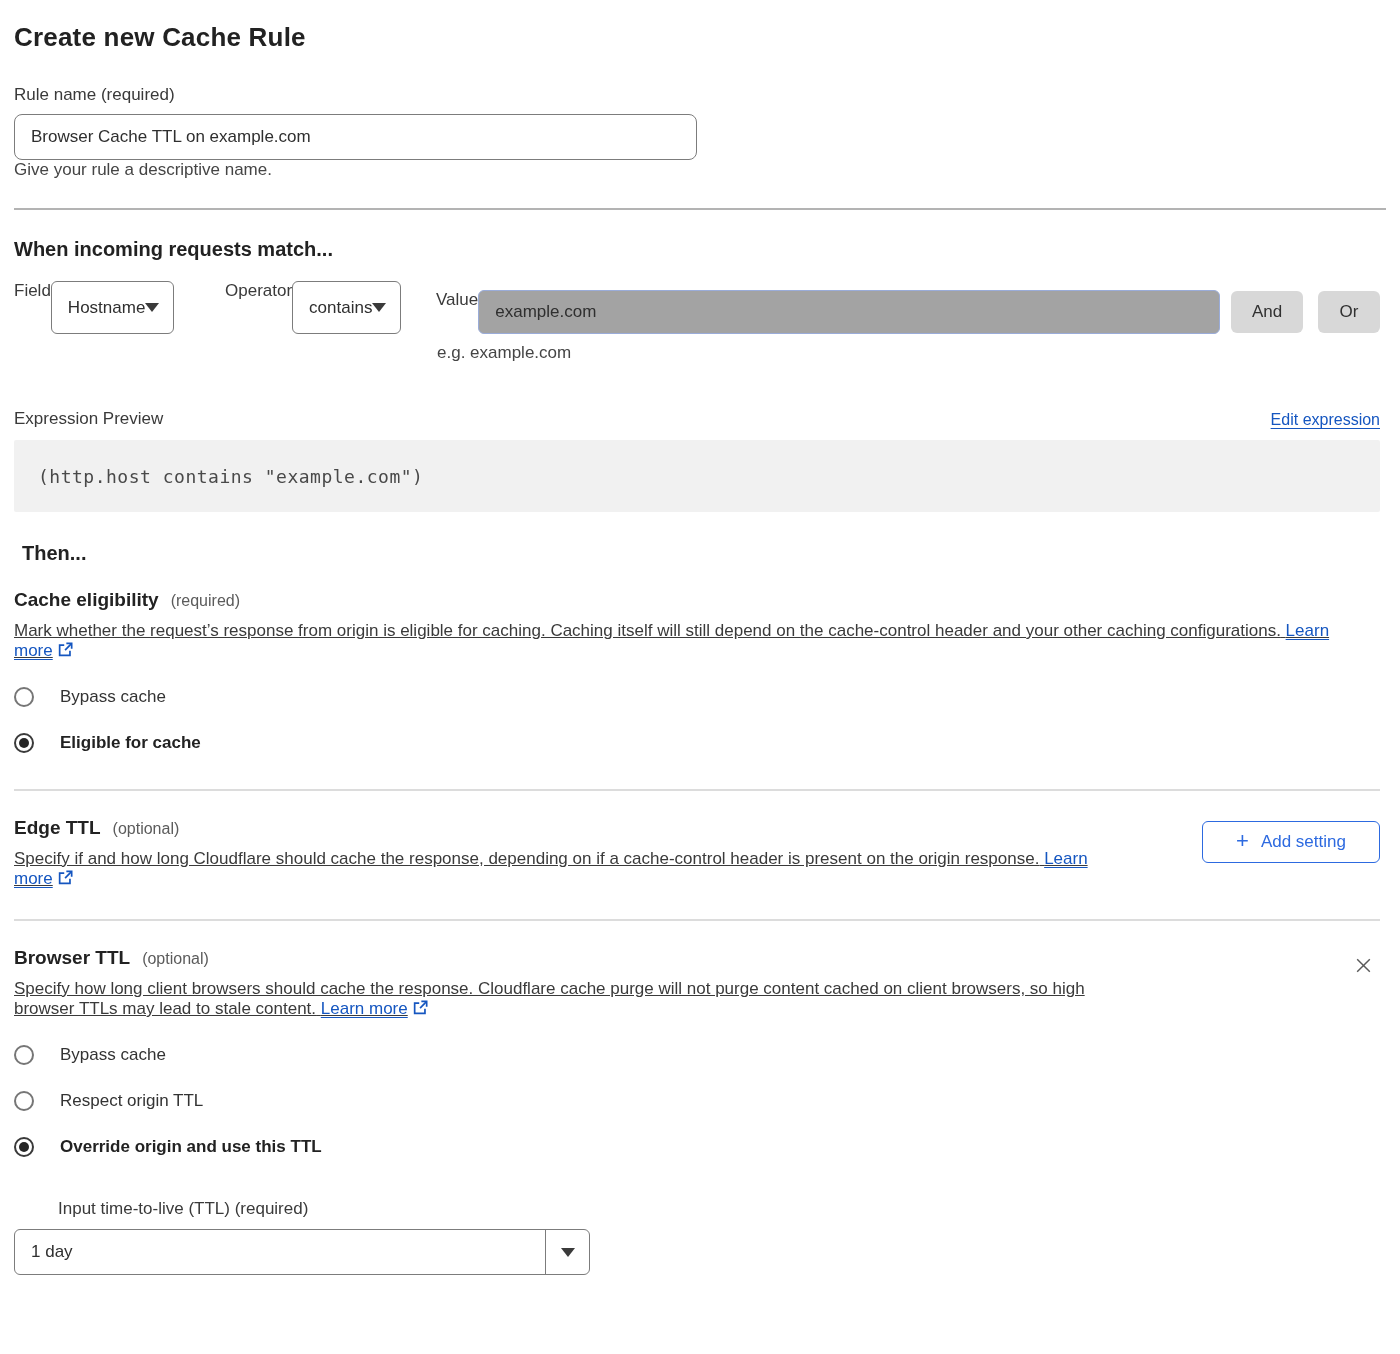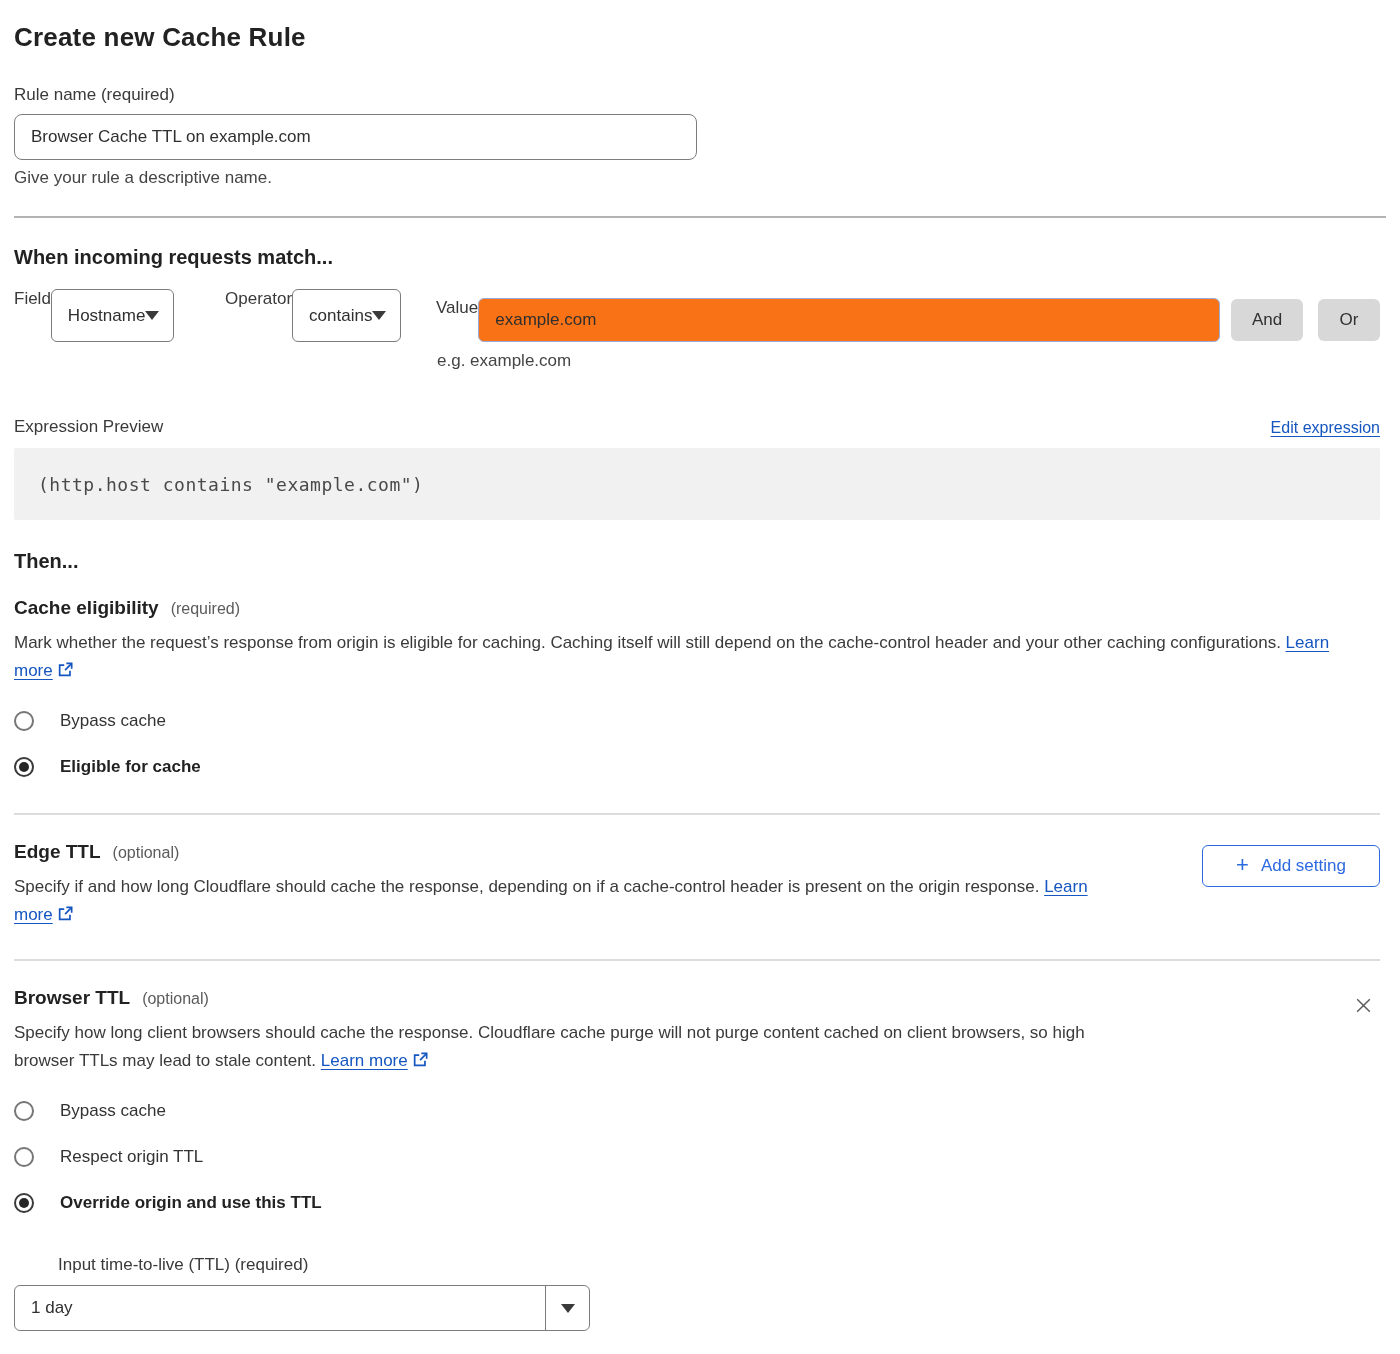--- a/index.html
+++ b/index.html
@@ -17,21 +17,21 @@
   .help-text { font-size:17px; color:#454545; }
 
   .rule-name-label { margin-top:32px; }
   .text-input {
     margin-top:9px;
     width:683px; height:46px;
     border:1px solid #7c7c7c; border-radius:8px;
     font-family:inherit; font-size:17px; color:#2f2f2f;
     padding:0 16px; background:#fff; outline:none;
   }
-  .rule-name-help { margin-top:8px; }
+  .rule-name-help { }
 
   .divider-strong { border:none; border-top:2px solid #b3b3b3; margin-top:28px; width:1372px; }
   .divider-light  { border:none; border-top:2px solid #dcdcdc; width:1366px; }
 
   .section-h2 { font-size:20px; font-weight:700; color:#222; }
   .match-heading { margin-top:28px; }
 
   .match-row { display:flex; align-items:flex-end; margin-top:20px; }
   .match-col { display:flex; flex-direction:row; }
   .match-col .field-label { margin-bottom:10px; }
@@ -43,21 +43,21 @@
   .w200 { width:200px; }
   .mr11 { margin-right:11px; }
   .caret-down {
     width:0; height:0;
     border-left:7px solid transparent; border-right:7px solid transparent;
     border-top:9px solid #3a3a3a;
   }
   .value-col { flex:1; }
   .value-input {
     height:44px; width:100%;
-    background:#f97316; border:1px solid #9aacd9; border-radius:6px;
+    background:#a3a3a3; border:1px solid #9aacd9; border-radius:6px;
     font-family:inherit; font-size:17px; color:#2f2f2f;
     padding:0 16px; outline:none;
   }
   .logic-btn {
     height:42px; border:none; border-radius:6px; background:#d8d8d8;
     font-family:inherit; font-size:17px; color:#313131; cursor:pointer;
     margin-bottom:1px;
   }
   .and-btn { width:72px; margin-left:11px; }
   .or-btn  { width:62px; margin-left:15px; }
@@ -66,27 +66,27 @@
   .expr-row { display:flex; justify-content:space-between; align-items:flex-end; margin-top:46px; }
   a.link { color:#1556c0; text-decoration:underline; text-underline-offset:3px; cursor:pointer; }
   .expr-code {
     margin-top:11px; width:1366px; height:72px;
     background:#f1f1f1; border-radius:2px;
     display:flex; align-items:center; padding:0 24px;
     font-family:"DejaVu Sans Mono","Liberation Mono",monospace;
     font-size:18px; color:#494949; letter-spacing:.5px;
   }
 
-  .then-heading { margin-top:30px; }
+  .then-heading { margin-top:30px;margin-left:8px; }
 
   .subsection-head { display:flex; align-items:baseline; gap:12px; }
   .subsection-title { font-size:19px; font-weight:700; color:#222; }
   .subsection-tag { font-size:16px; color:#5b5b5b; }
   .ce-head { margin-top:24px; }
-  .section-desc { font-size:17px; line-height:28px; color:#3a3a3a; margin-top:10px; }
+  .section-desc { font-size:17px; line-height:20px; color:#3a3a3a; margin-top:10px;text-decoration:underline; }
   .ce-desc { max-width:1336px; }
 
   .ext-icon { vertical-align:-2px; margin-left:4px; }
 
   .radio-row { display:flex; align-items:center; margin-top:26px; cursor:pointer; }
   .radio {
     width:20px; height:20px; border:2px solid #767676; border-radius:50%;
     background:#fff; position:relative; flex:0 0 auto;
   }
   .radio.selected { border-color:#3a3a3a; }

